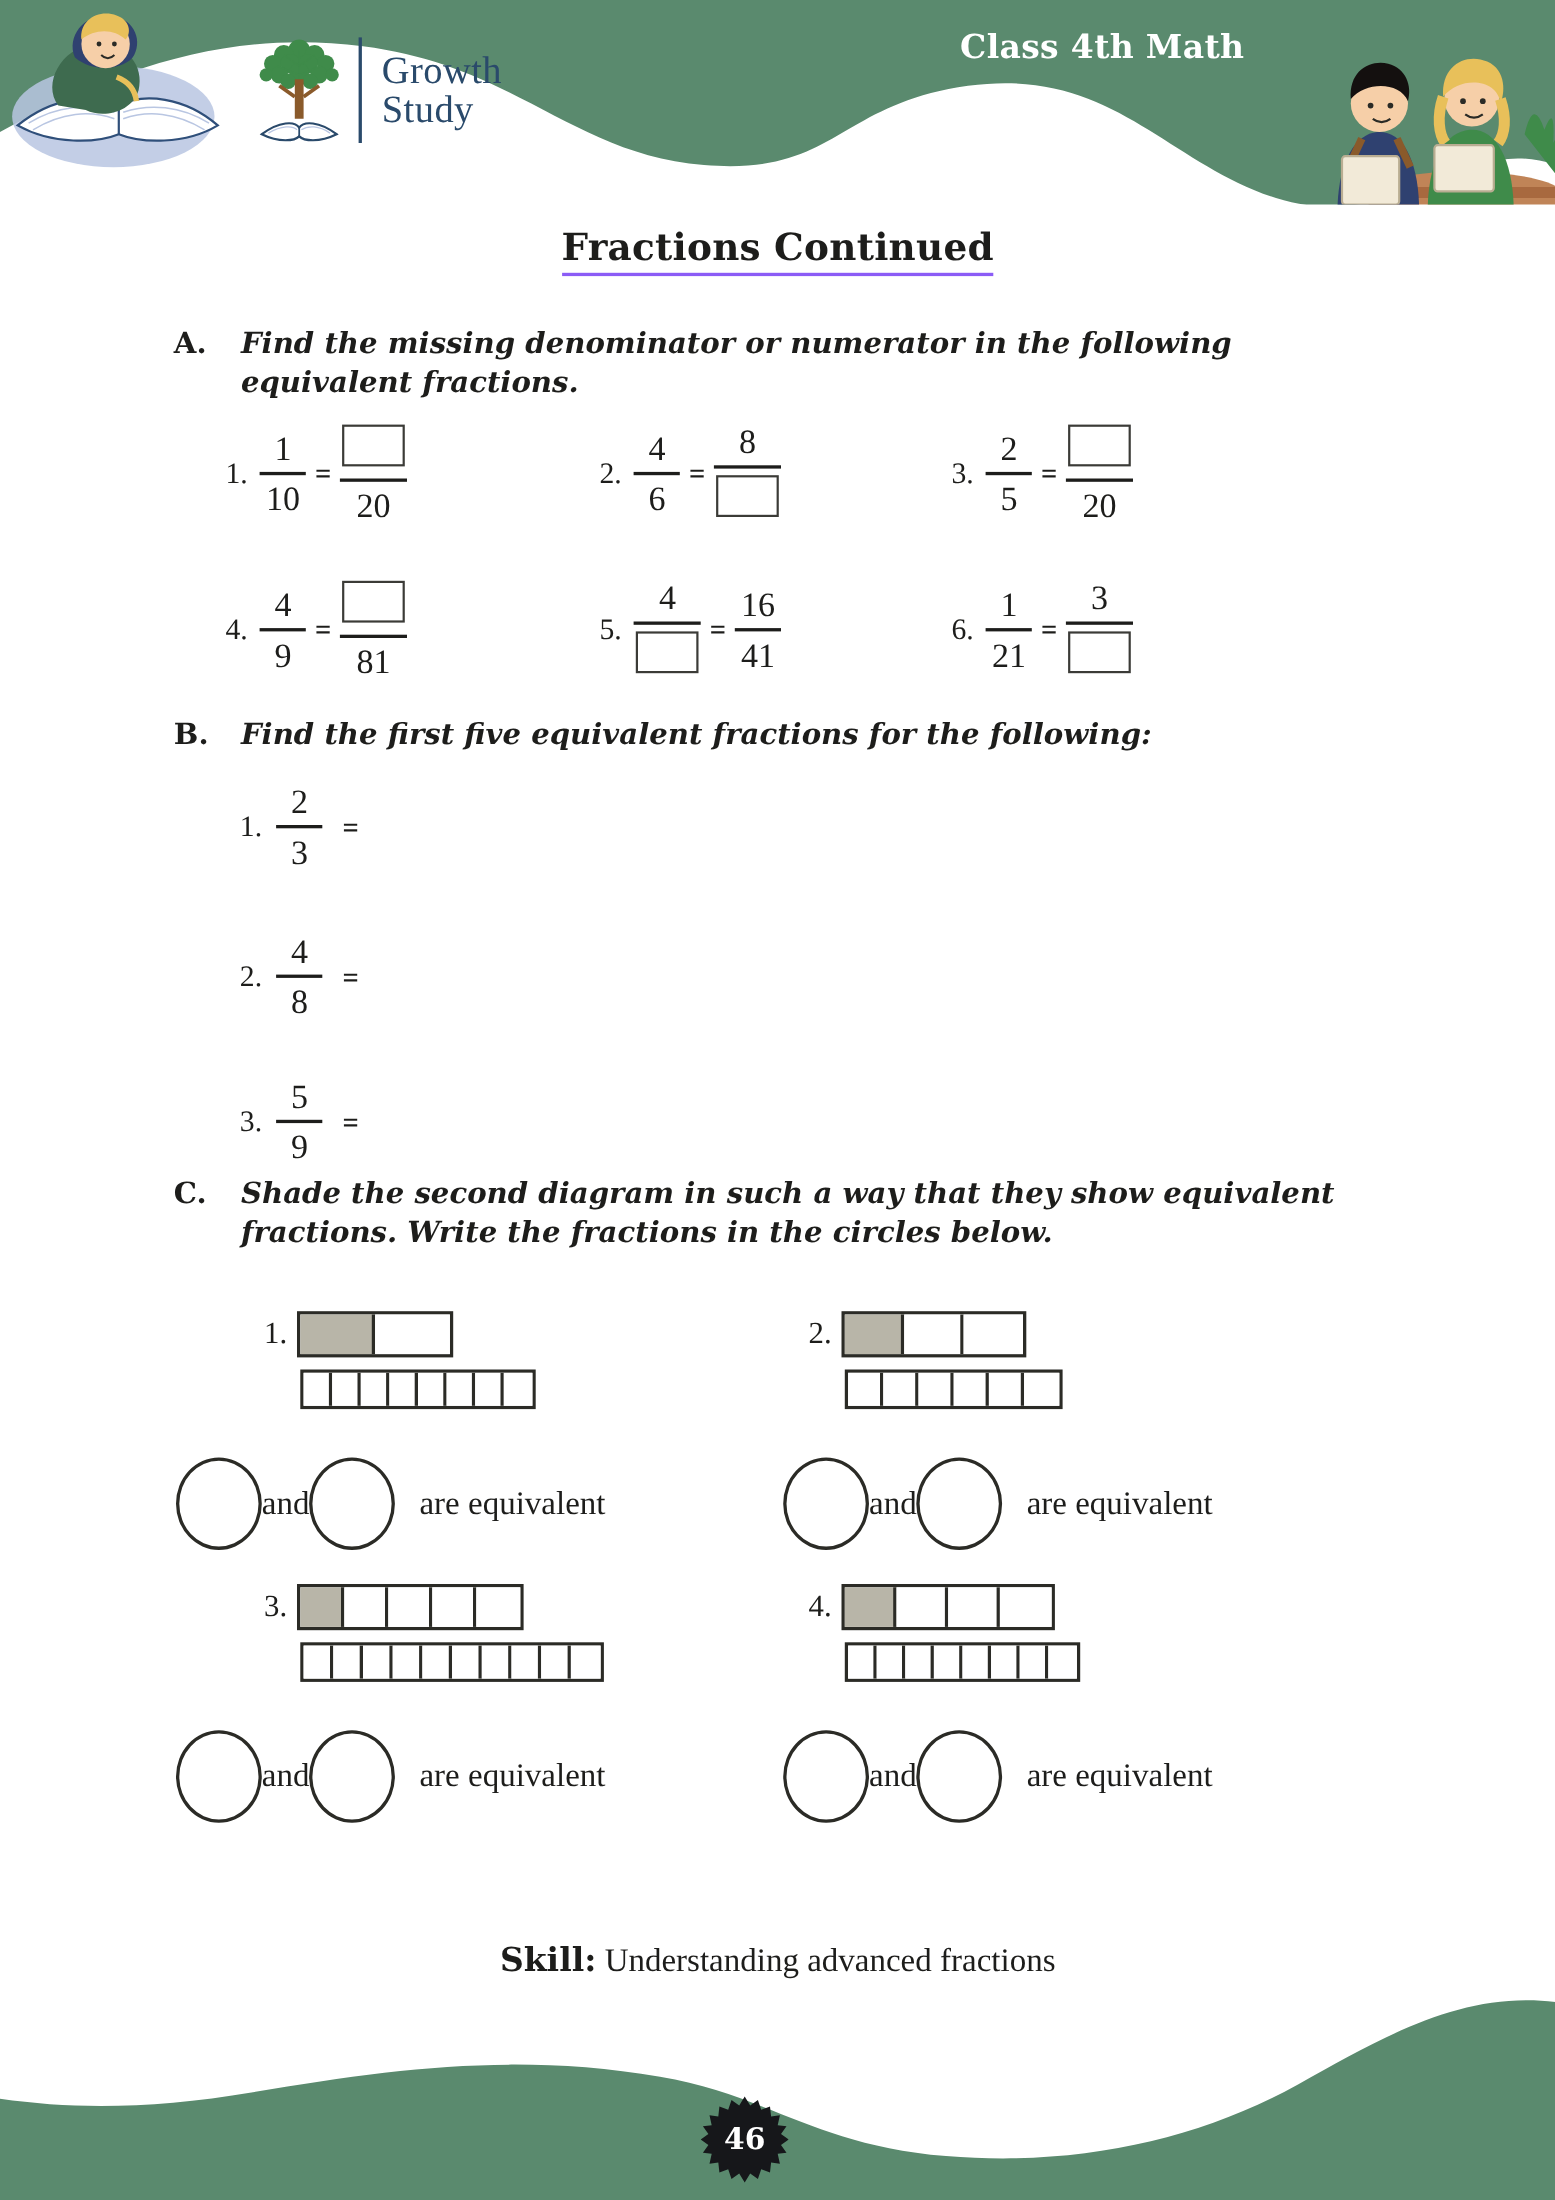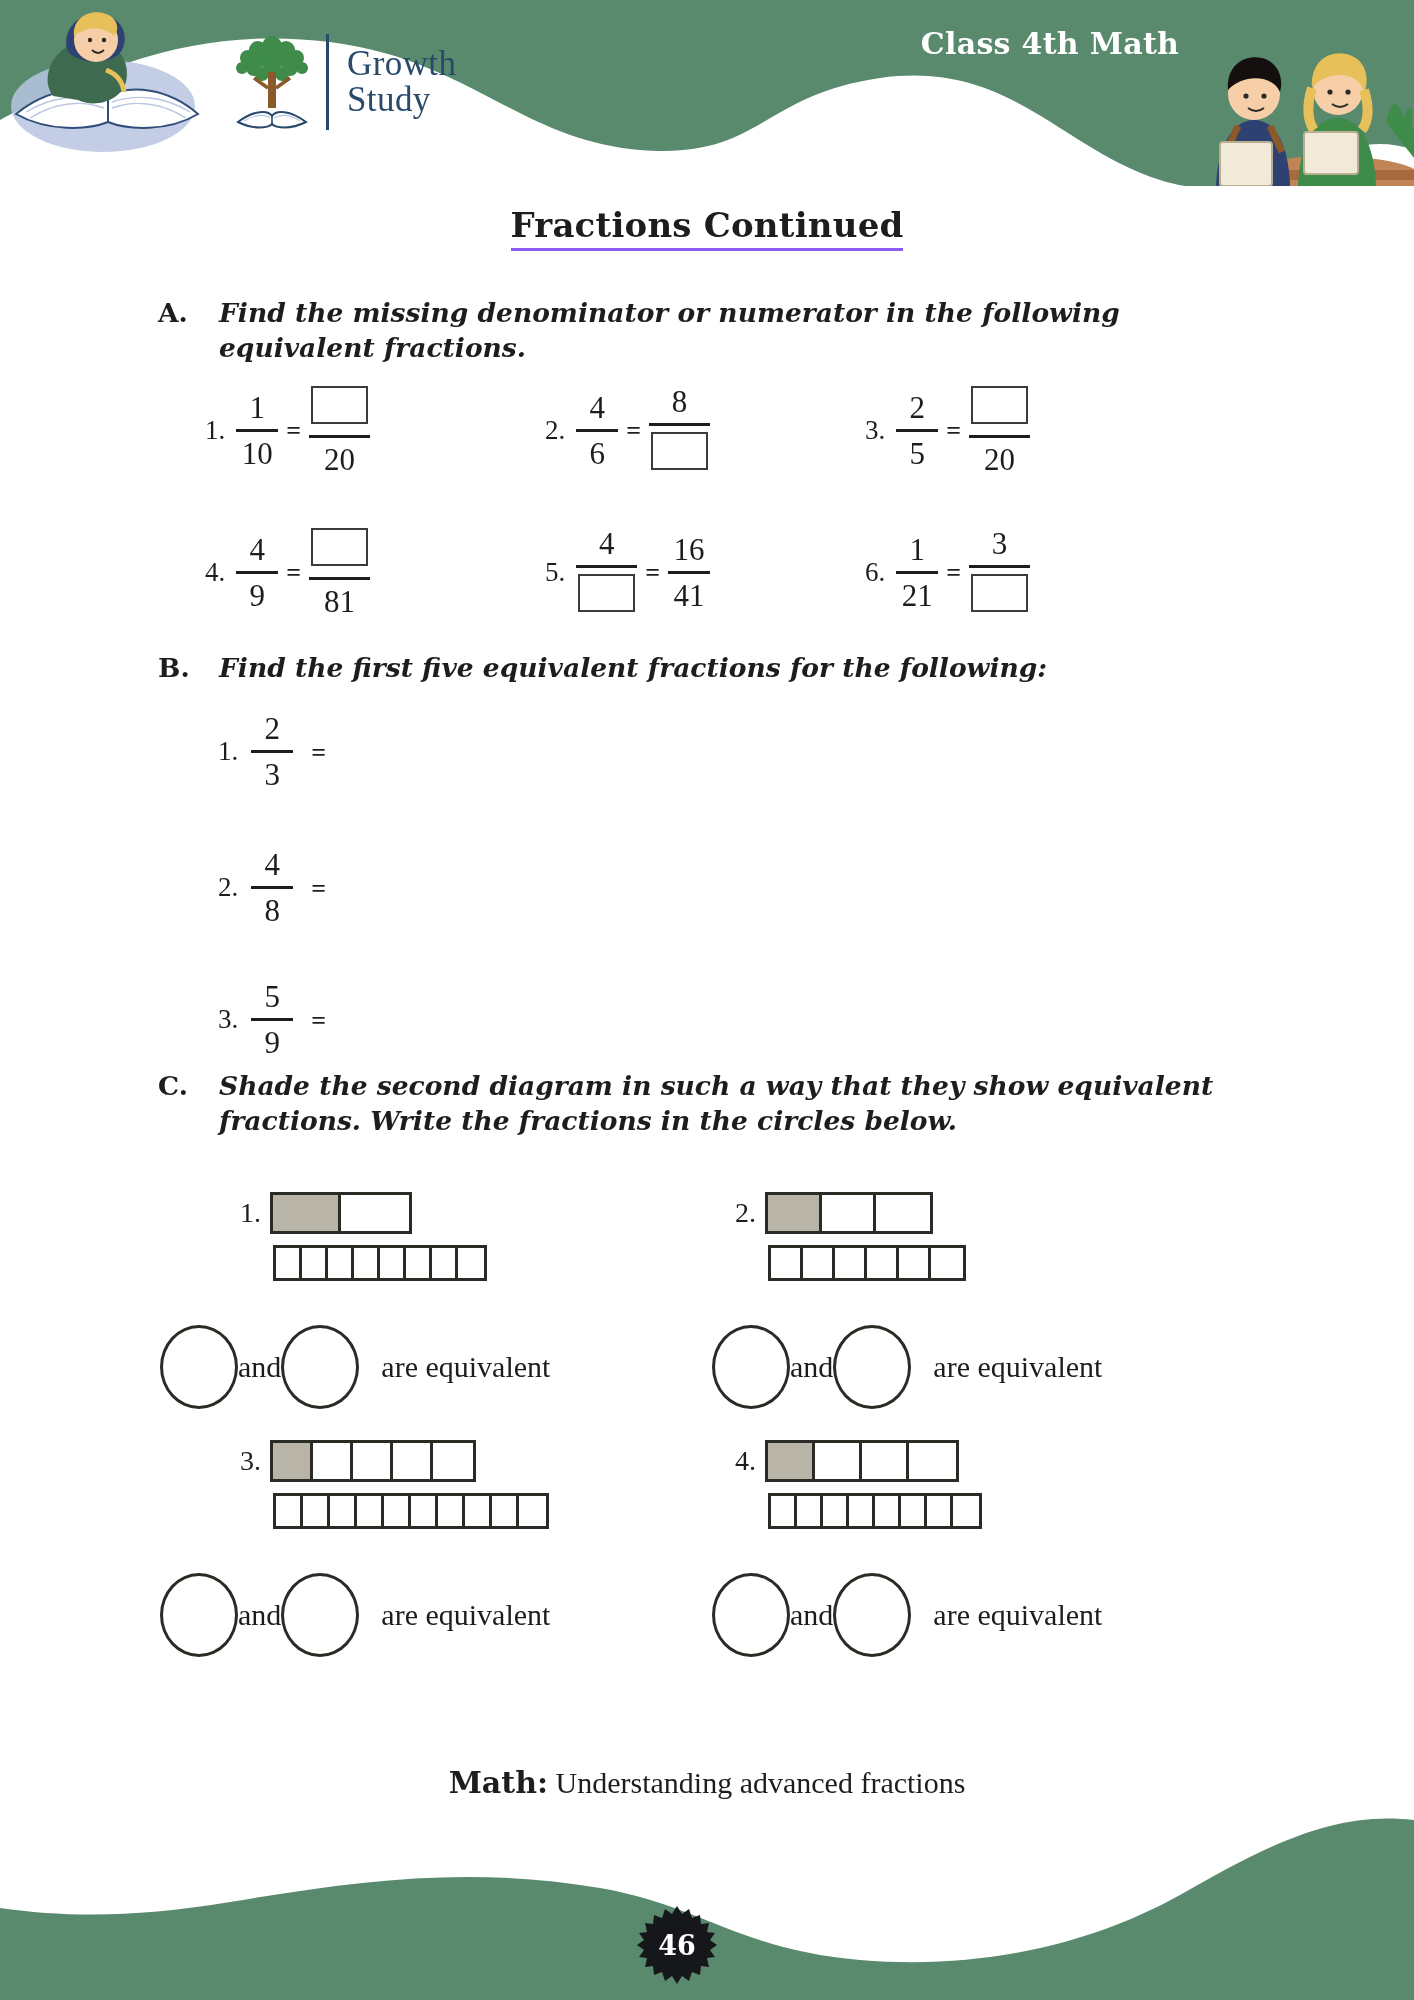--- a/index.html
+++ b/index.html
@@ -13,21 +13,21 @@
 
   
   .header { position:absolute; left:0; top:0; width:1414px; height:186px; overflow:hidden; }
   .header-bg { position:absolute; left:0; top:0; width:1414px; height:186px; }
   .logo-wrap { position:absolute; left:228px; top:26px; display:flex; align-items:center; gap:10px; }
   .logo-tree { width:88px; height:112px; }
   .logo-divider { width:3px; height:96px; background:#2a4a6b; }
   .logo-text { display:flex; flex-direction:column; line-height:1.02; margin-left:8px; }
   .logo-text span { font-family:"Liberation Serif", serif; font-size:35px; color:#2a4a6b; letter-spacing:.4px; }
   .class-title {
-    position:absolute; left:900px; top:26px; width:300px; text-align:center;
+    position:absolute; left:852px; top:26px; width:300px; text-align:center;
     font-family:"DejaVu Serif", serif; font-weight:bold; font-size:30px; color:#ffffff;
     letter-spacing:.3px;
   }
 
   
   .kid-left { position:absolute; left:8px; top:-4px; width:200px; height:170px; }
   .kids-right { position:absolute; left:1180px; top:2px; width:235px; height:200px; }
 
   
   .page-title {
@@ -432,21 +432,21 @@
     <span class="eqv">are equivalent</span>
   </div>
 <div class="circ-row" id="cr3" style="left:712px; top:1573px;">
     <div class="circ"></div>
     <span class="and">and</span>
     <div class="circ"></div>
     <span class="eqv">are equivalent</span>
   </div>
 
 <div class="skill">
-  <b>Math:</b><span> Understanding advanced fractions</span>
+  <b>Skill:</b><span> Understanding advanced fractions</span>
 </div>
 
 <div class="footer">
   <svg class="footer-bg" viewBox="0 0 1414 190" preserveAspectRatio="none">
     <path d="M0,190 H1414 V10 C1330,0 1260,40 1180,85 C1090,135 980,160 860,150 C740,140 700,95 600,78 C470,56 360,70 230,92 C140,107 70,108 0,98 Z" fill="#5a8a6e"></path>
   </svg>
 
 </div>
 
 <div class="pagebadge">

